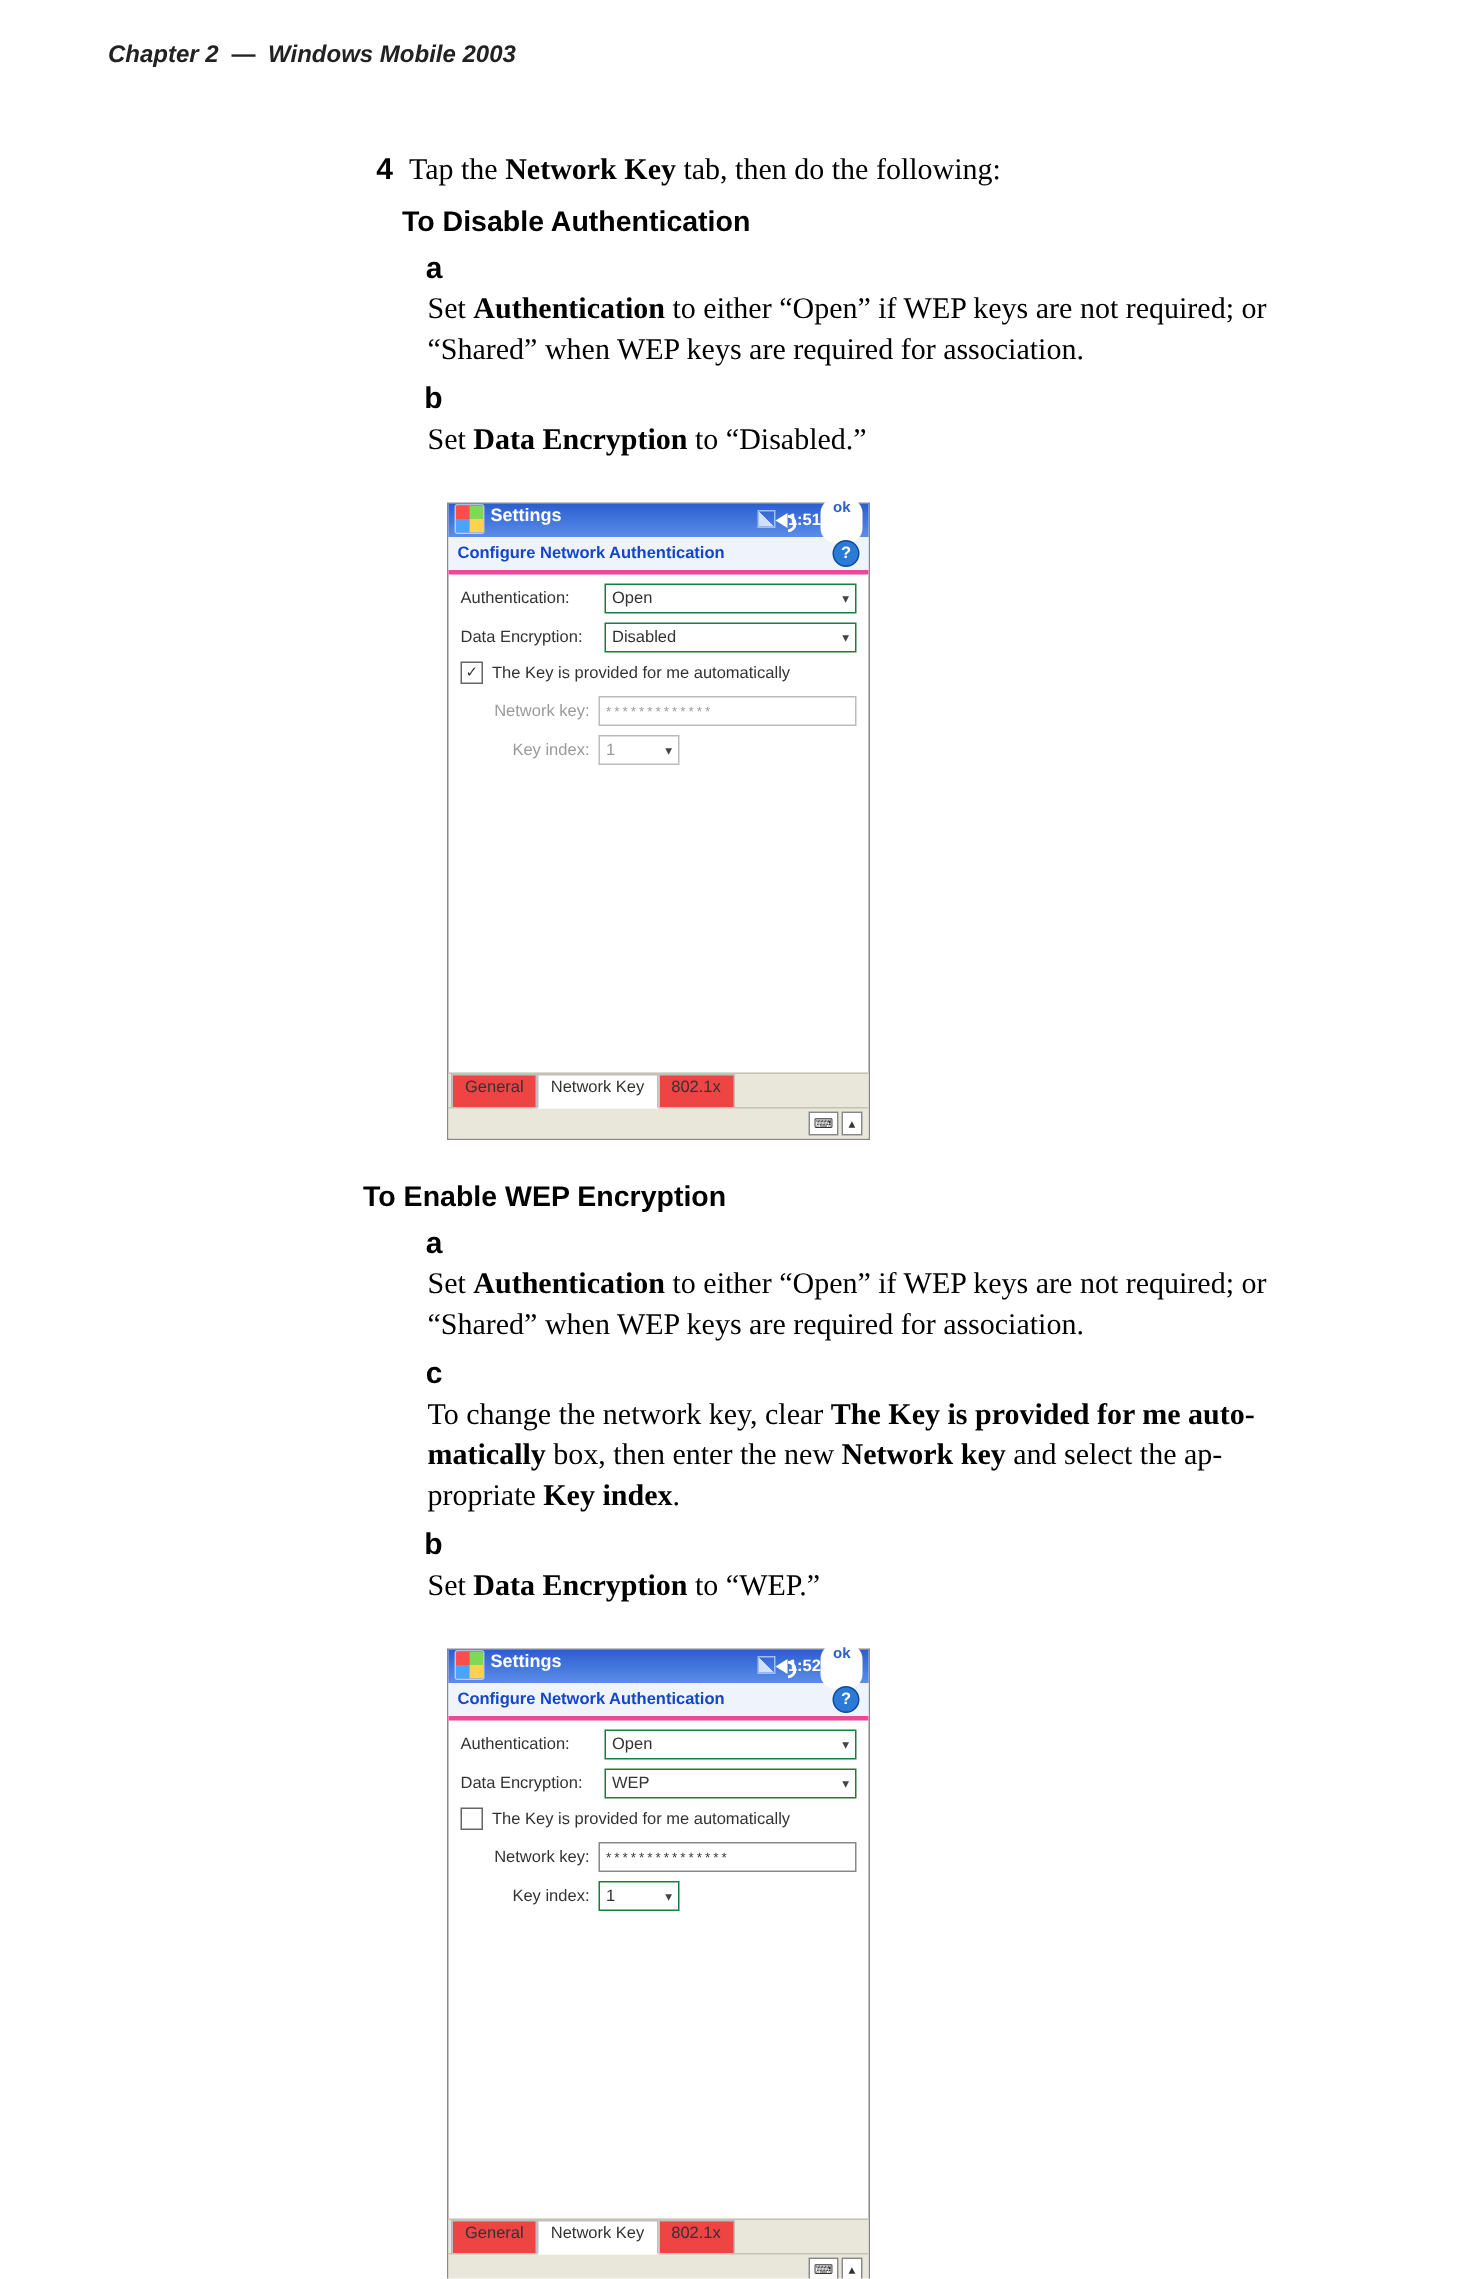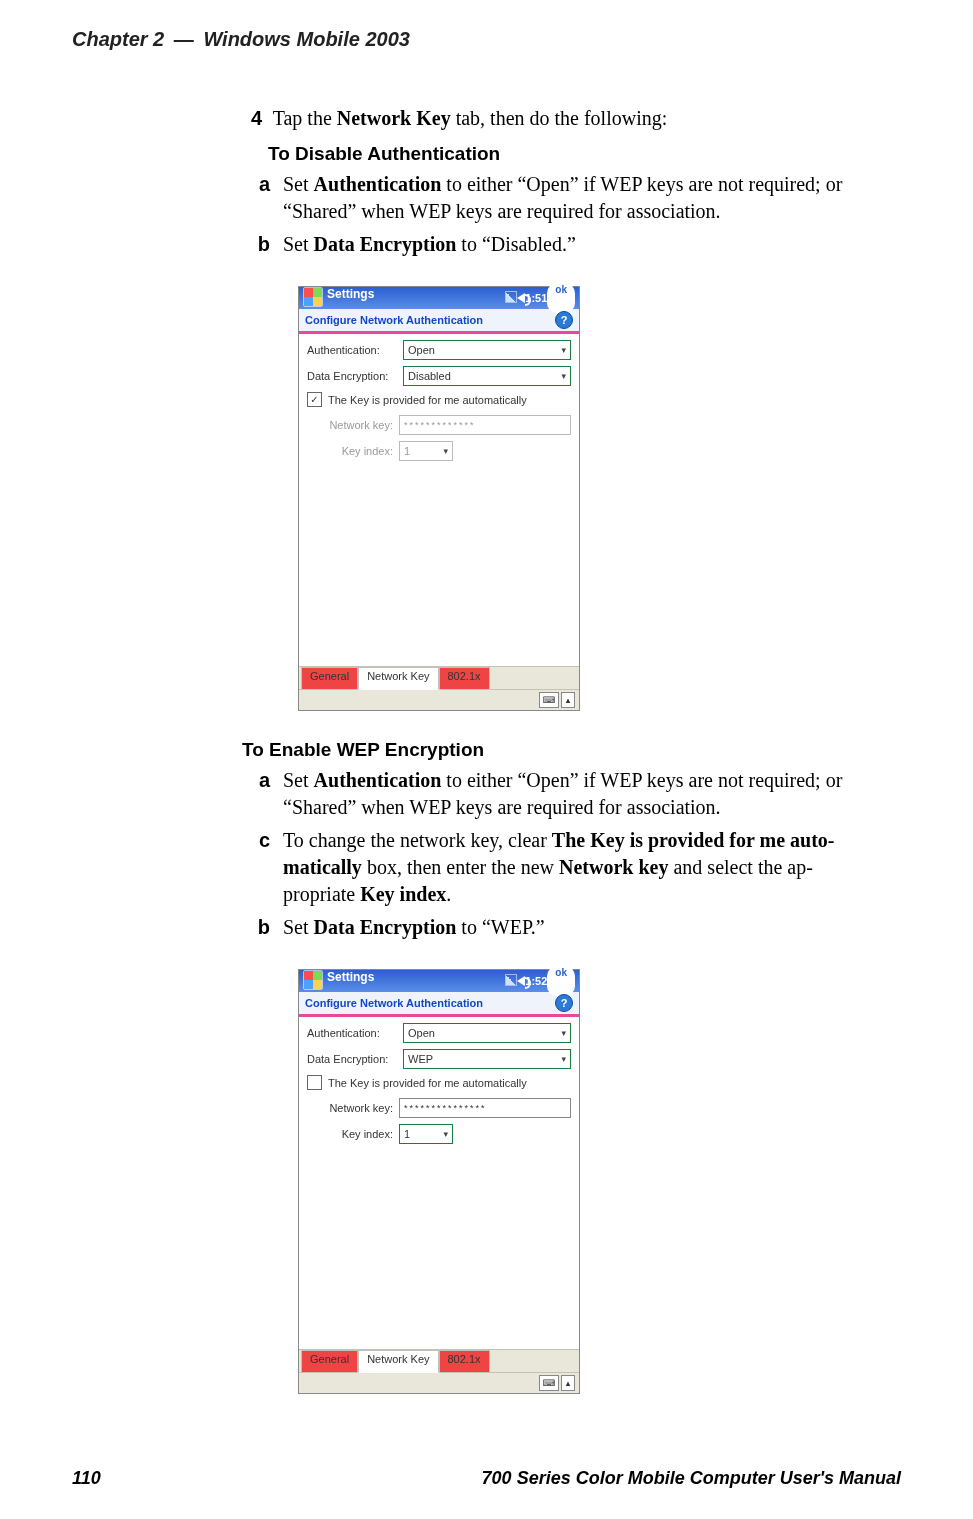--- a/index.html
+++ b/index.html
@@ -1,23 +1,23 @@
 <!DOCTYPE html>
 <html><head>
 <meta charset="utf-8">
 <style>
 html,body{margin:0;padding:0;background:#fff;font-family:Georgia,'Times New Roman',serif;color:#000}
 .page{width:973px;height:1519px;position:relative;box-sizing:border-box;padding:28px 72px 32px 72px}
-.running-header{font-family:Arial,Helvetica,sans-serif;font-weight:700;font-style:italic;font-size:20px;color:#222}
+.running-header{font-family:Arial,Helvetica,sans-serif;font-weight:700;font-style:italic;font-size:16px;color:#222}
 .running-header .dash{font-style:normal;padding:0 4px}
 .body-col{margin-left:170px;margin-top:54px;width:670px}
 .step-line{font-size:20px;line-height:1.3}
 .step-num{font-family:Arial,Helvetica,sans-serif;font-weight:700;display:inline-block;width:20px;text-align:right;margin-right:6px}
 .subhead{font-family:Arial,Helvetica,sans-serif;font-weight:700;font-size:19px;margin-left:26px;margin-top:12px}
-.substep{margin-left:10px;margin-top:6px;font-size:20px;line-height:1.35}
+.substep{margin-left:35px;margin-top:6px;font-size:20px;line-height:1.35}
 .letter{font-family:Arial,Helvetica,sans-serif;font-weight:700;display:inline-block;width:18px;text-align:right;vertical-align:top}
 .substep-body{display:inline-block;vertical-align:top;width:620px;margin-left:8px}
 .b{font-weight:700}
 .screenshot-wrap{margin-left:56px;margin-top:28px;margin-bottom:28px}
 .device{width:280px;border:1px solid #888;background:#fff;font-family:Tahoma,Arial,sans-serif;font-size:12px;color:#333}
 .titlebar{height:22px;background:linear-gradient(#2b5fd0,#5b8de8);display:flex;color:#fff;font-weight:700;font-size:12px}
 .start-flag{width:18px;height:18px;margin:0 4px;display:flex;flex-wrap:wrap;border:1px solid rgba(255,255,255,.6);border-radius:2px;overflow:hidden}
 .start-flag span{width:50%;height:50%}
 .fr{background:#ff4d4d}.fg{background:#7ed957}.fb{background:#4aa3ff}.fy{background:#ffd24d}
 .tb-title{flex:1}
@@ -238,17 +238,13 @@
         </div>
         <div class="sipbar">
           <span class="sip-icon">⌨</span>
           <span class="sip-icon" style="width:12px">▴</span>
         </div>
       </div>
     </div>
 
   </div>
 
-  <div class="footer">
-    <span>110</span>
-    <span>700 Series Color Mobile Computer User's Manual</span>
-  </div>
 </div>
 
 </body></html>

